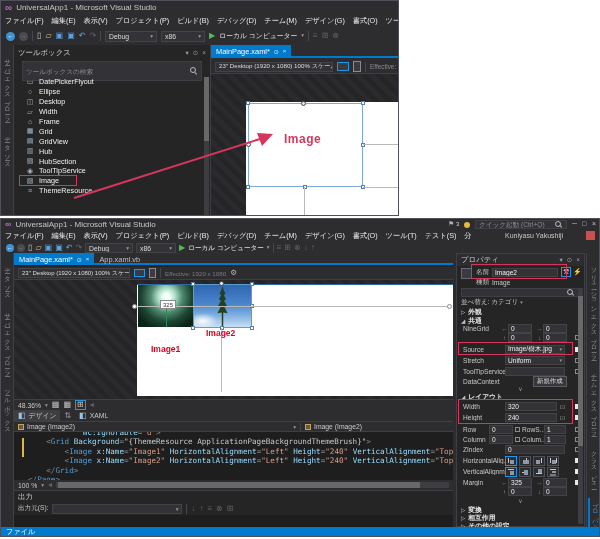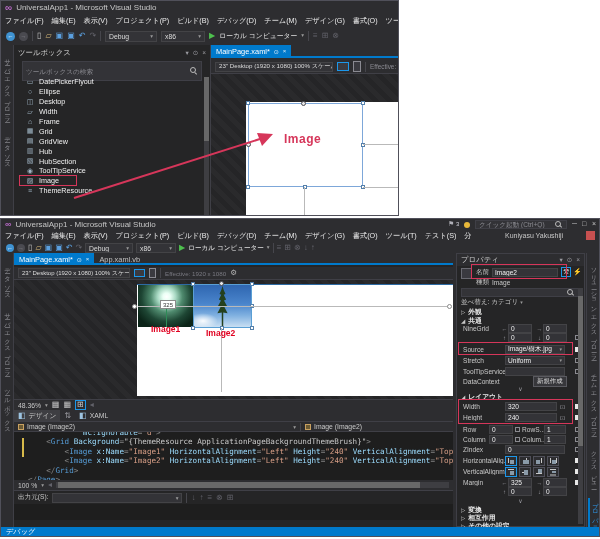--- a/index.html
+++ b/index.html
@@ -354,21 +354,21 @@
         </div>
         <div class="ab" style="left:179px;top:4px;width:59px;height:44px;border:1px solid #5a9fd4"></div>
         <span class="handle" style="left:177px;top:2px"></span>
         <span class="handle" style="left:236px;top:2px"></span>
         <span class="handle" style="left:177px;top:46px"></span>
         <span class="handle" style="left:236px;top:46px"></span>
         <span class="handle" style="left:206px;top:46px"></span>
         <span class="handle" style="left:236px;top:24px"></span>
         <span class="anchor" style="left:205px;top:1px"></span>
 
-        <span class="imglabel" style="left:137px;top:44px">Image1</span>
+        <span class="imglabel" style="left:137px;top:64px">Image1</span>
         <span class="imglabel" style="left:192px;top:48px">Image2</span>
 
         <span class="badge" style="left:146px;top:20px">325</span>
         <span class="ab" style="left:152px;top:27px;width:1px;height:20px;background:#2e8b57;z-index:24"></span>
 
         <span class="guide" style="left:124px;top:26px;right:4px;height:1px"></span>
         <span class="gdot" style="left:118px;top:24px"></span>
         <span class="gdot" style="right:1px;top:24px"></span>
         <span class="guide" style="left:207px;top:48px;width:1px;height:64px"></span>
       </div>
@@ -415,20 +415,23 @@
       <div class="dzbar ab" style="left:0;top:227px;right:0;height:10px;background:#2d2d30">
         <span>100 %</span>
         <span style="font-size:5.5px;color:#9a9a9a">▾</span>
         <span class="tbi dim">◂</span>
         <span class="scroll-track" style="flex:1;height:6px;position:relative">
           <span class="scroll-thumb ab" style="left:2px;top:0;bottom:0;width:92%"></span>
         </span>
       </div>
 
       <div class="ab" style="left:0;top:237px;right:0;bottom:0;background:#252526;border-top:1px solid #3f3f46">
+        <div class="panelhead" style="height:11px">
+          <span>出力</span>
+        </div>
         <div class="dzbar" style="height:13px">
           <span style="font-size:6.6px;color:#c8c8c8">出力元(S):</span>
           <span class="combo" style="width:130px;height:10px">
               <span></span>
               <span class="arr">▾</span>
             </span>
           <span class="vsep"></span>
           <span class="tbi dim">↓</span>
           <span class="tbi dim">↑</span>
           <span class="tbi dim">≡</span>
@@ -677,16 +680,16 @@
     </div>
 
     <div class="vtabs ab" id="bw-right-tabs" style="left:585px;top:34px;width:14px;height:274px;background:#2d2d30;border-left:1px solid #3f3f46">
         <span class="vtab">ソリューション エクスプローラー</span>
         <span class="vtab">チーム エクスプローラー</span>
         <span class="vtab">クラス ビュー</span>
         <span class="vtab active">プロパティ</span>
       </div>
 
     <div class="statusbar ab" style="left:0;right:0;top:308px;height:10px">
-      <span>デバッグ</span>
+      <span>ファイル</span>
     </div>
   </div>
 </div>
 
 </body></html>

